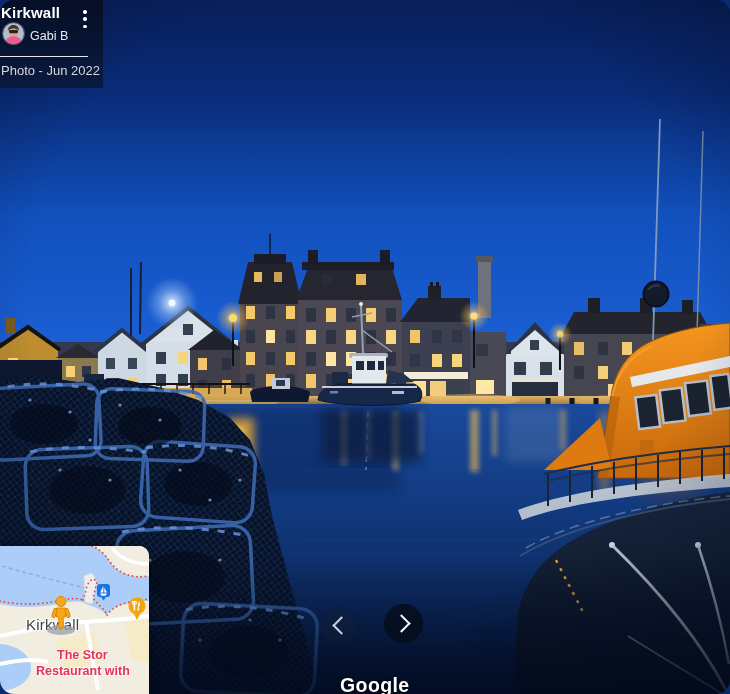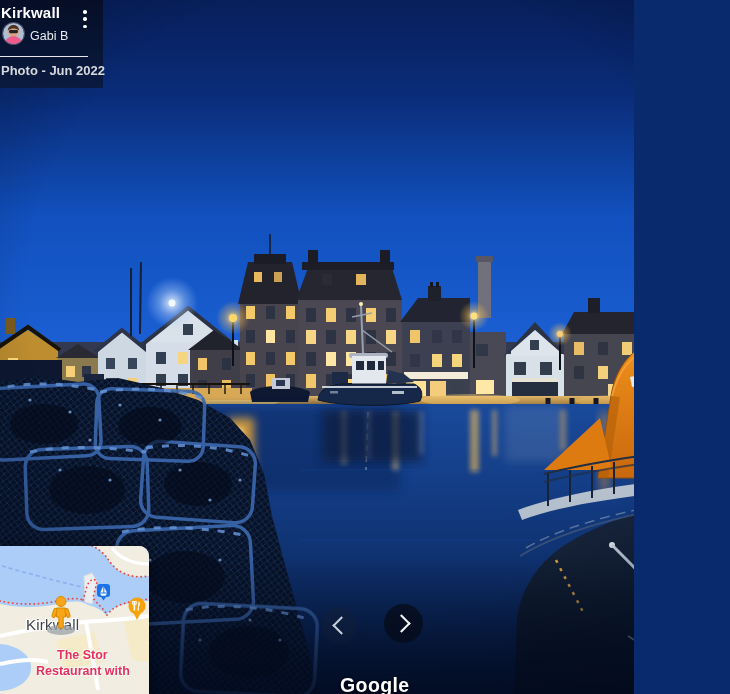--- a/index.html
+++ b/index.html
@@ -1,30 +1,30 @@
 <!DOCTYPE html>
 <html><head>
 <meta charset="utf-8">
 <style>
   html,body{margin:0;padding:0;overflow:hidden;background:#0a2a6e;}
   body{width:730px;height:694px;font-family:"Liberation Sans",sans-serif;}
-  .stage{position:relative;width:634px;height:694px;overflow:hidden;cursor:grab;}
+  .stage{position:relative;width:730px;height:694px;overflow:hidden;cursor:grab;border-radius:14px;}
   svg.scene{position:absolute;left:0;top:0;display:block;z-index:0;}
 
   
   .header-card{position:absolute;top:0;left:0;width:103px;height:88px;z-index:6;color:#fff;
     background:linear-gradient(180deg,rgba(6,14,36,.94) 0%,rgba(10,24,56,.85) 100%);}
   .hc-title{position:absolute;top:4px;left:1px;font-size:15px;font-weight:bold;letter-spacing:.2px;white-space:nowrap;}
   .kebab-btn{position:absolute;top:7px;right:11px;width:14px;height:24px;background:none;border:none;cursor:pointer;
     display:flex;flex-direction:column;align-items:center;justify-content:space-between;padding:3px 0;}
   .kebab-btn i{width:3.5px;height:3.5px;border-radius:50%;background:#fff;}
   .avatar{position:absolute;top:23px;left:3px;width:21px;height:21px;border-radius:50%;overflow:hidden;cursor:pointer;box-shadow:0 0 0 1px rgba(255,255,255,.25);}
   .hc-author{position:absolute;top:29px;left:30px;font-size:12.5px;color:#e9ebee;white-space:nowrap;}
   .hc-divider{position:absolute;top:56px;left:0;width:88px;margin:0;border:none;border-top:1px solid rgba(255,255,255,.9);}
-  .hc-meta{position:absolute;top:63px;left:1px;font-size:13px;color:#d6d9dd;white-space:nowrap;font-weight:bold;}
+  .hc-meta{position:absolute;top:63px;left:1px;font-size:13px;color:#d6d9dd;white-space:nowrap;}
 
   
   .minimap{position:absolute;left:0;top:546px;width:149px;height:148px;z-index:6;overflow:hidden;
     border-top-right-radius:10px;box-shadow:0 0 8px rgba(0,0,0,.45);cursor:pointer;background:#abcdf8;}
   .minimap svg{position:absolute;left:0;top:0;}
   .map-city{position:absolute;left:26px;top:70px;z-index:2;font-size:15px;color:#3e4247;letter-spacing:.2px;
     text-shadow:-1px -1px 0 #fff,1px -1px 0 #fff,-1px 1px 0 #fff,1px 1px 0 #fff,0 0 3px #fff;}
   .pegman-wrap{position:absolute;left:46px;top:48px;z-index:3;}
   .map-poi{position:absolute;z-index:2;font-weight:bold;color:#e5315e;font-size:12.5px;line-height:16px;white-space:nowrap;
     text-shadow:-1px -1px 0 rgba(255,255,255,.8),1px 1px 0 rgba(255,255,255,.8);}

